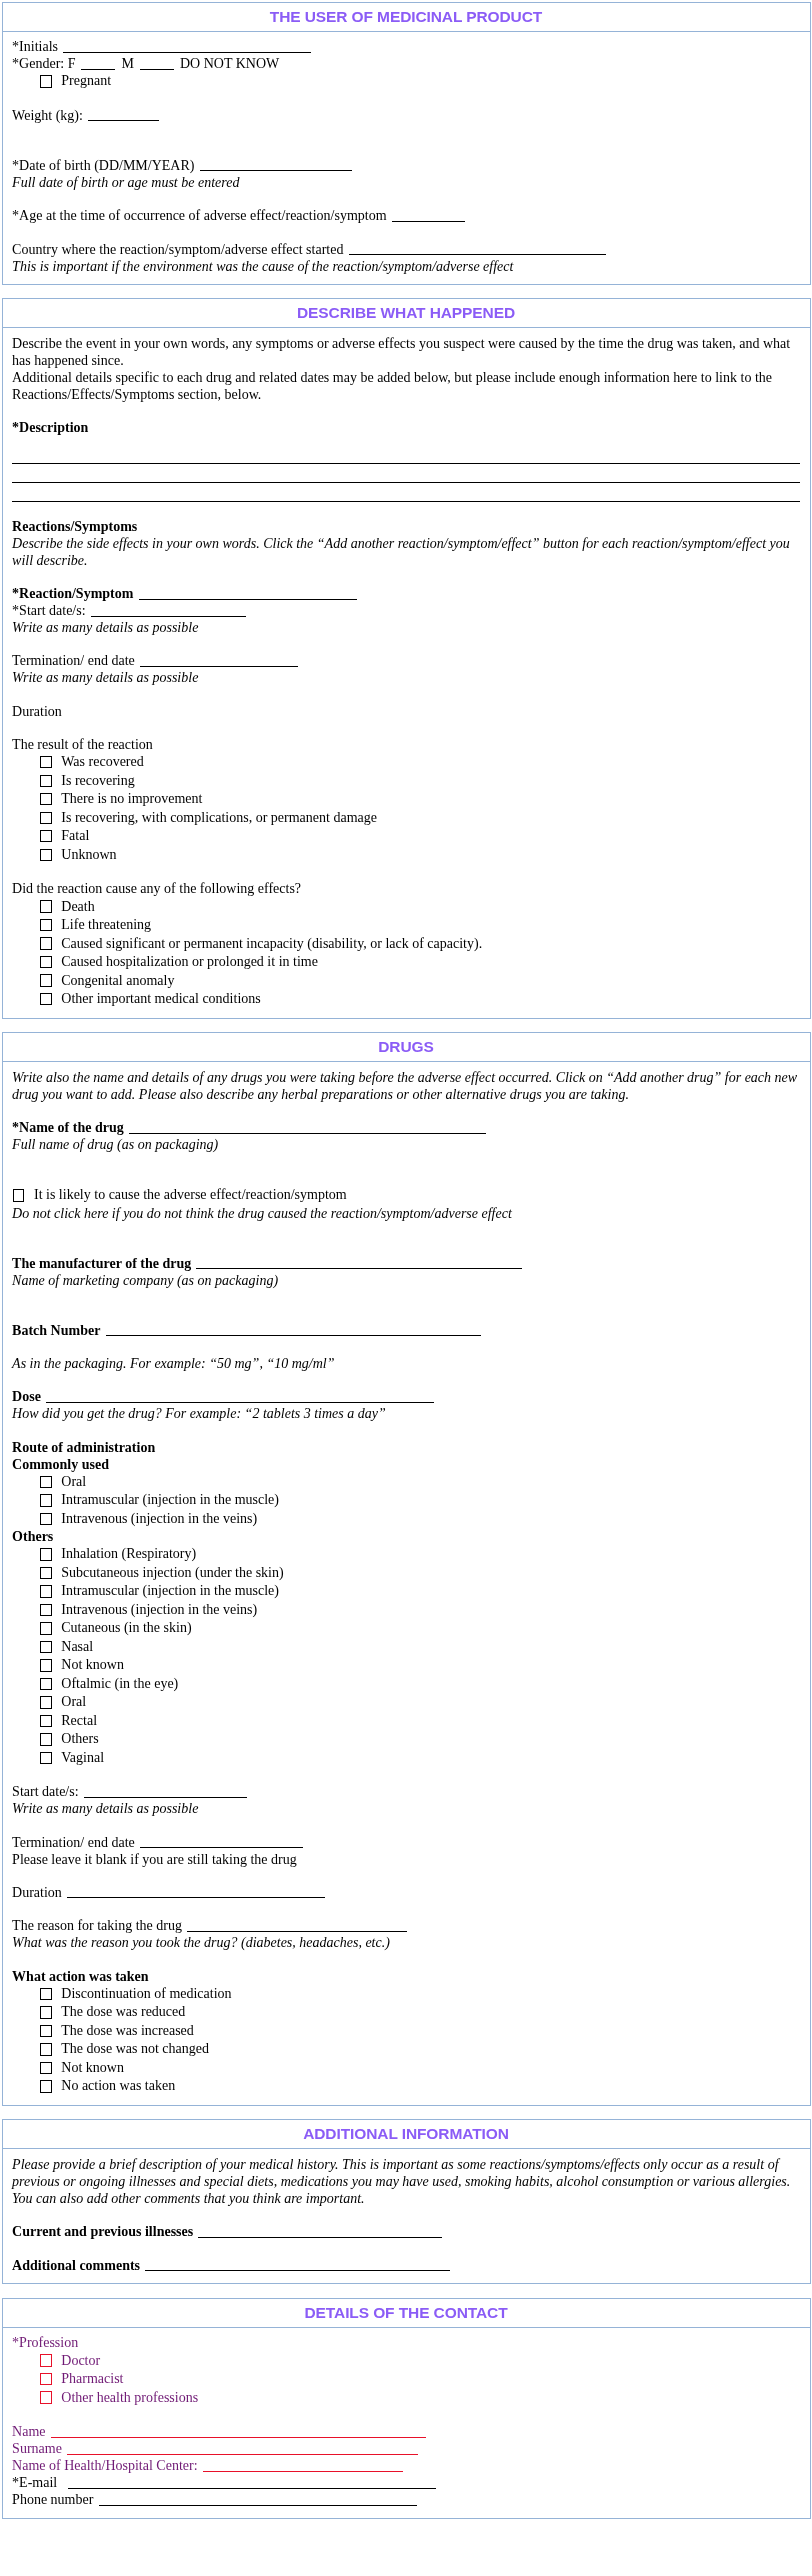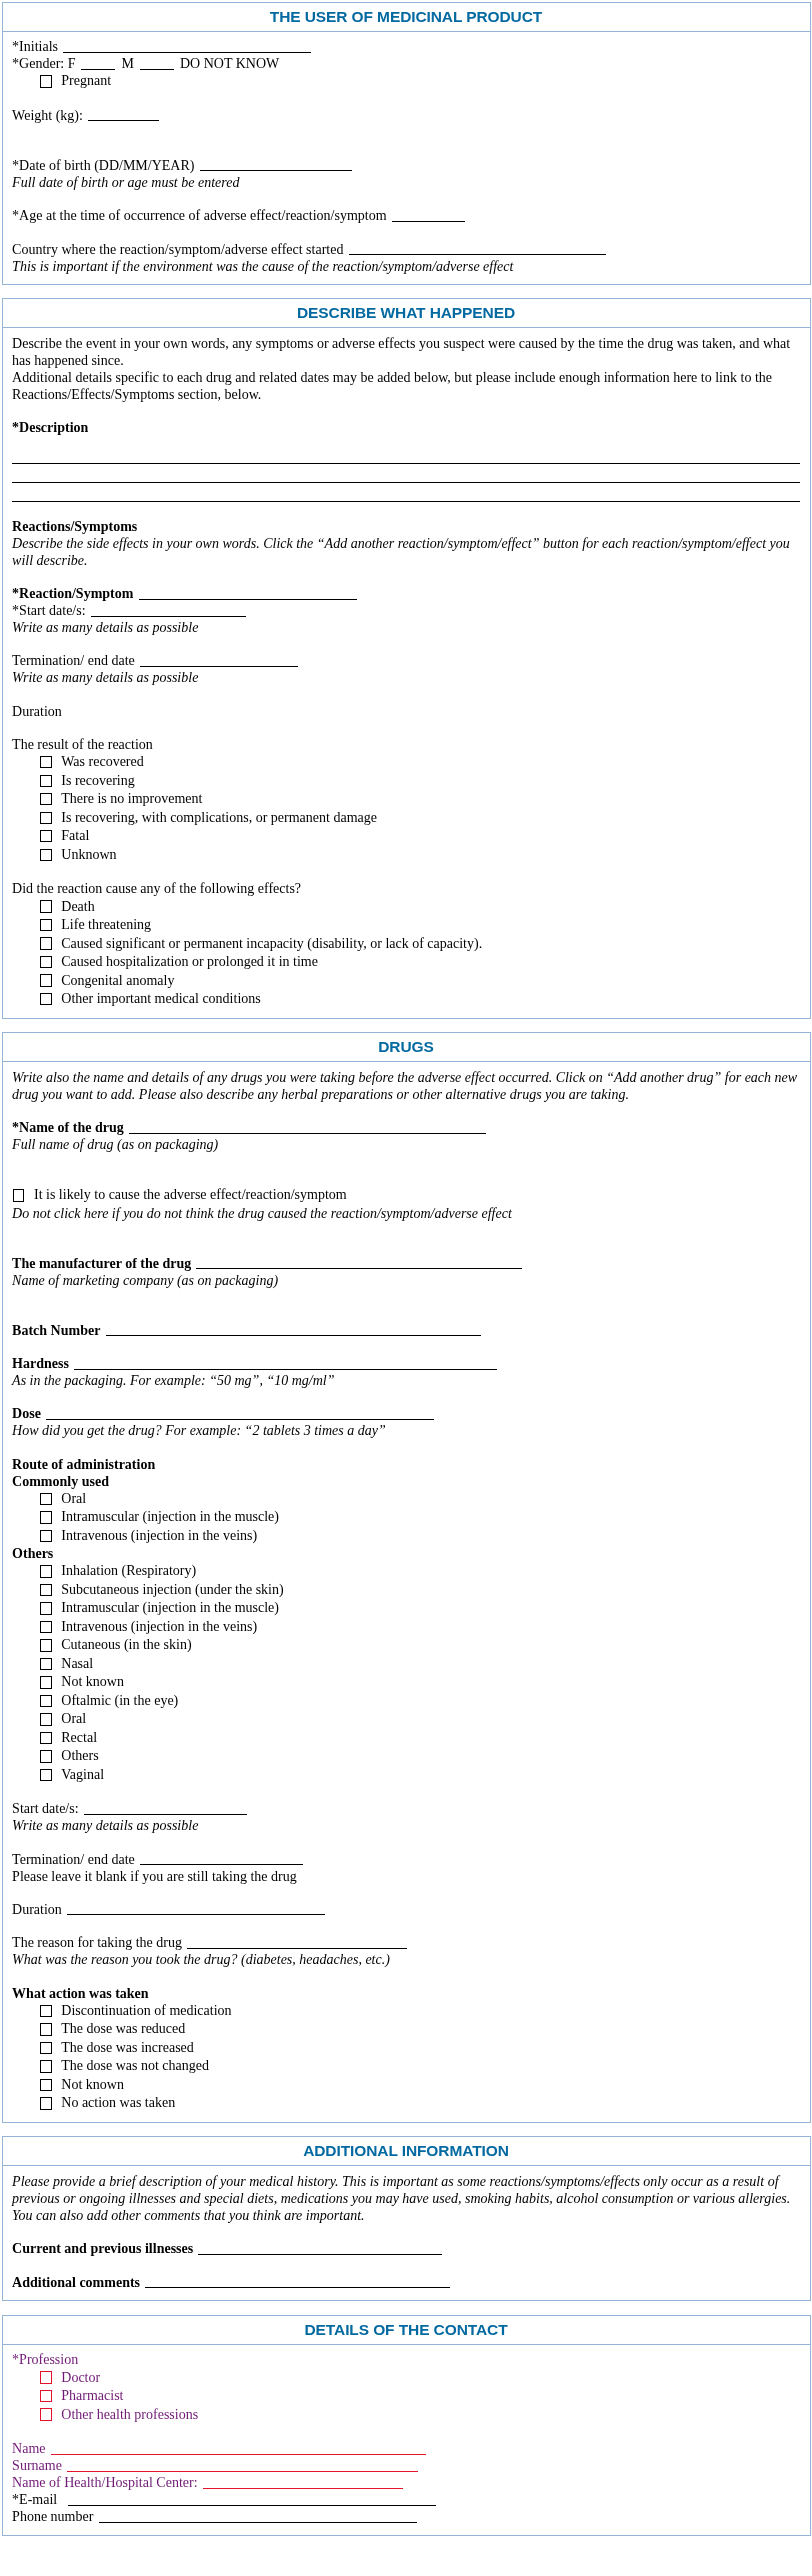--- a/index.html
+++ b/index.html
@@ -20,21 +20,21 @@
     border-bottom: 1.5px solid #95b3d7;
     display: flex;
     align-items: center;
     justify-content: center;
   }
   .sec-title {
     font-family: "Liberation Sans", sans-serif;
     font-weight: bold;
     font-size: 15.5px;
     letter-spacing: -0.1px;
-    color: #0369a1;
+    color: #8b5cf6;
   }
   .sec-body {
     padding: 6.7px 9.6px 9.6px 9.6px;
     font-size: 14px;
     line-height: 17px;
   }
   .p { margin: 0; }
   .italic { font-style: italic; }
   .bold { font-weight: bold; }
   .red { color: #701a75; }
@@ -195,21 +195,20 @@
           <span class="cbbox"></span>
           <span class="cblbl">It is likely to cause the adverse effect/reaction/symptom</span>
         </div>
         <p class="p italic">Do not click here if you do not think the drug caused the reaction/symptom/adverse effect</p>
         <div class="gap" style="height: 33px;"></div>
         <p class="p bold"><span class="lbl">The manufacturer of the drug</span><span class="wline" style="width: 326px;"></span></p>
         <p class="p italic">Name of marketing company (as on packaging)</p>
         <div class="gap" style="height: 33px;"></div>
         <p class="p bold"><span class="lbl">Batch Number</span><span class="wline" style="width: 375px;"></span></p>
         <div class="gap" style="height: 16.3px;"></div>
-        <p class="p bold"><span class="lbl">Hardness</span><span class="wline" style="width: 423px;"></span></p>
         <p class="p italic">As in the packaging. For example: “50 mg”, “10 mg/ml”</p>
         <div class="gap" style="height: 16.3px;"></div>
         <p class="p bold"><span class="lbl">Dose</span><span class="wline" style="width: 388px;"></span></p>
         <p class="p italic">How did you get the drug? For example: “2 tablets 3 times a day”</p>
         <div class="gap" style="height: 16.3px;"></div>
         <p class="p bold">Route of administration</p>
         <p class="p bold">Commonly used</p>
         <div class="cbrow">
           <span class="cbbox"></span>
           <span class="cblbl">Oral</span>

